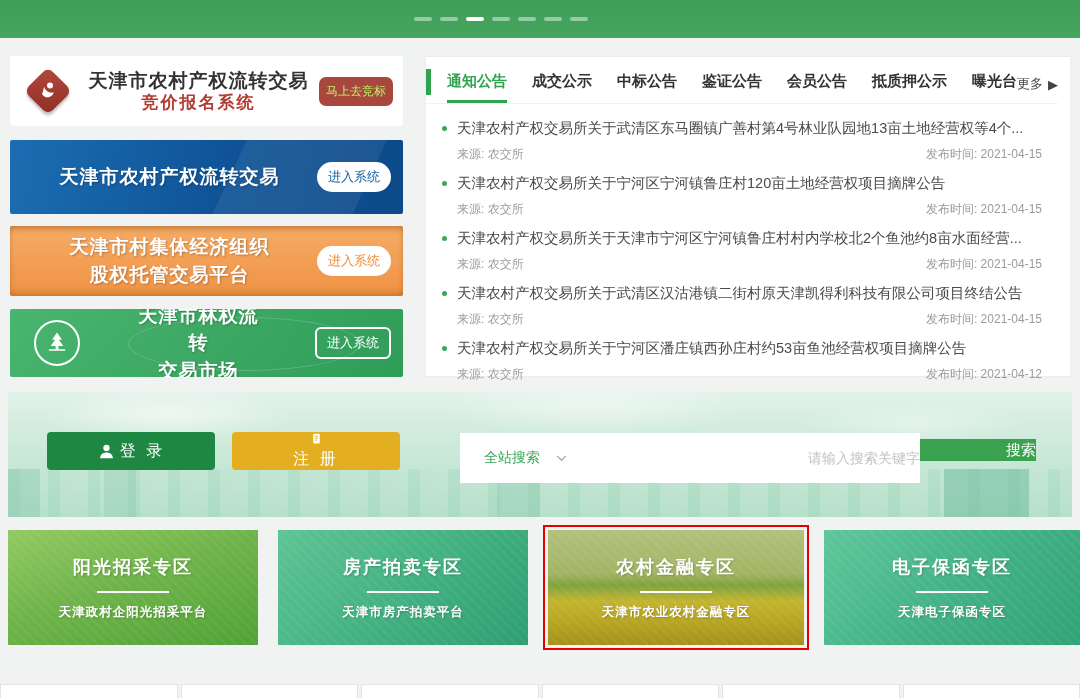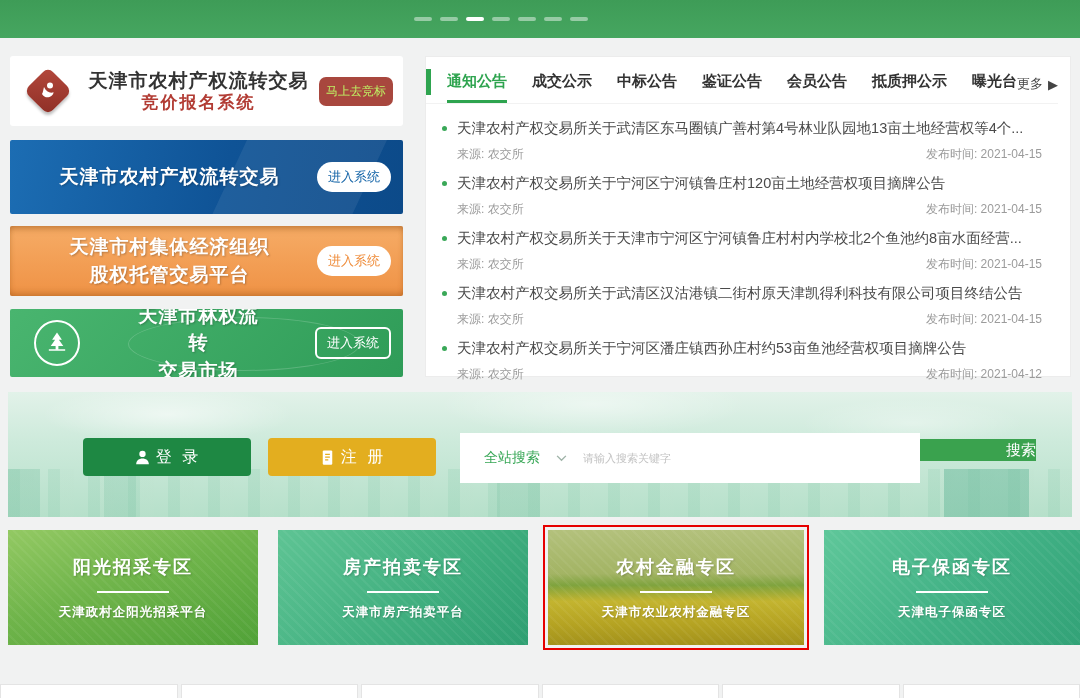--- a/index.html
+++ b/index.html
@@ -66,28 +66,28 @@
       radial-gradient(ellipse 180px 40px at 15% 18%, rgba(255,255,255,.55), transparent 70%),
       radial-gradient(ellipse 220px 45px at 55% 10%, rgba(255,255,255,.45), transparent 70%),
       radial-gradient(ellipse 160px 35px at 85% 25%, rgba(255,255,255,.35), transparent 70%),
       linear-gradient(180deg,#e2f2e9 0%,#cdeadb 40%,#b6e0ca 100%);
   }
   .hero::after { content:""; position:absolute; left:0; bottom:0; width:100%; height:48px;
     background:
       linear-gradient(90deg, rgba(125,195,165,.35) 0 3%, transparent 3% 9%, rgba(125,195,165,.28) 9% 12%, transparent 12% 46%, rgba(125,195,165,.3) 46% 50%, transparent 50% 88%, rgba(105,185,155,.5) 88% 96%, transparent 96%),
       repeating-linear-gradient(90deg, rgba(140,205,175,.25) 0 12px, rgba(190,225,205,.15) 12px 26px, rgba(255,255,255,0) 26px 40px);
   }
-  .btn-hero { position:absolute; top:46px; width:168px; height:38px; border:none; border-radius:4px;
-    display:flex; align-items:center; justify-content:center; gap:4px; color:#fff; font-size:16px; letter-spacing:3px; cursor:pointer; z-index:2;margin-left:36px; }
+  .btn-hero { position:absolute; top:40px; width:168px; height:38px; border:none; border-radius:4px;
+    display:flex; align-items:center; justify-content:center; gap:4px; color:#fff; font-size:16px; letter-spacing:3px; cursor:pointer; z-index:2; }
   .btn-login { left:39px; background:#1e8843; }
-  .btn-register { left:224px; background:#e3ae1f; }
+  .btn-register { left:224px; background:#e3ae1f;flex-direction:column; }
   .btn-hero svg { width:19px; height:19px; }
   .search-box { position:absolute; left:452px; top:41px; width:460px; height:50px; background:#fff; display:flex; align-items:center; z-index:2; }
   .scope { display:flex; align-items:center; gap:16px; padding:0 16px 0 24px; font-size:14px; color:#3aa858; cursor:pointer; height:100%; }
-  .search-input { flex:1; height:100%; border:none; outline:none; font-size:11px; color:#333; text-align:left; }
+  .search-input { flex:1; height:100%; border:none; outline:none; font-size:14px; color:#333; text-align:right; }
   .search-input::placeholder { color:#c3c3c3; }
   .search-btn { position:absolute; left:912px; top:47px; width:116px; height:22px; background:#3aa24e; border:none;
     color:#fff; font-size:15px; cursor:pointer; z-index:2;text-align:right; }
 
   
   .zones { margin:13px 0 0 8px; width:1072px; display:flex; justify-content:space-between; }
   .zone { height:115px; display:flex; flex-direction:column; align-items:center; justify-content:center; color:#fff; cursor:pointer; position:relative; }
   .zone::before { content:""; position:absolute; inset:0;
     background:repeating-linear-gradient(45deg, rgba(255,255,255,.05) 0 2px, transparent 2px 7px); }
   .zone-title { font-size:18px; font-weight:bold; letter-spacing:2px; text-shadow:1px 1px 2px rgba(0,0,0,.2); position:relative; }

